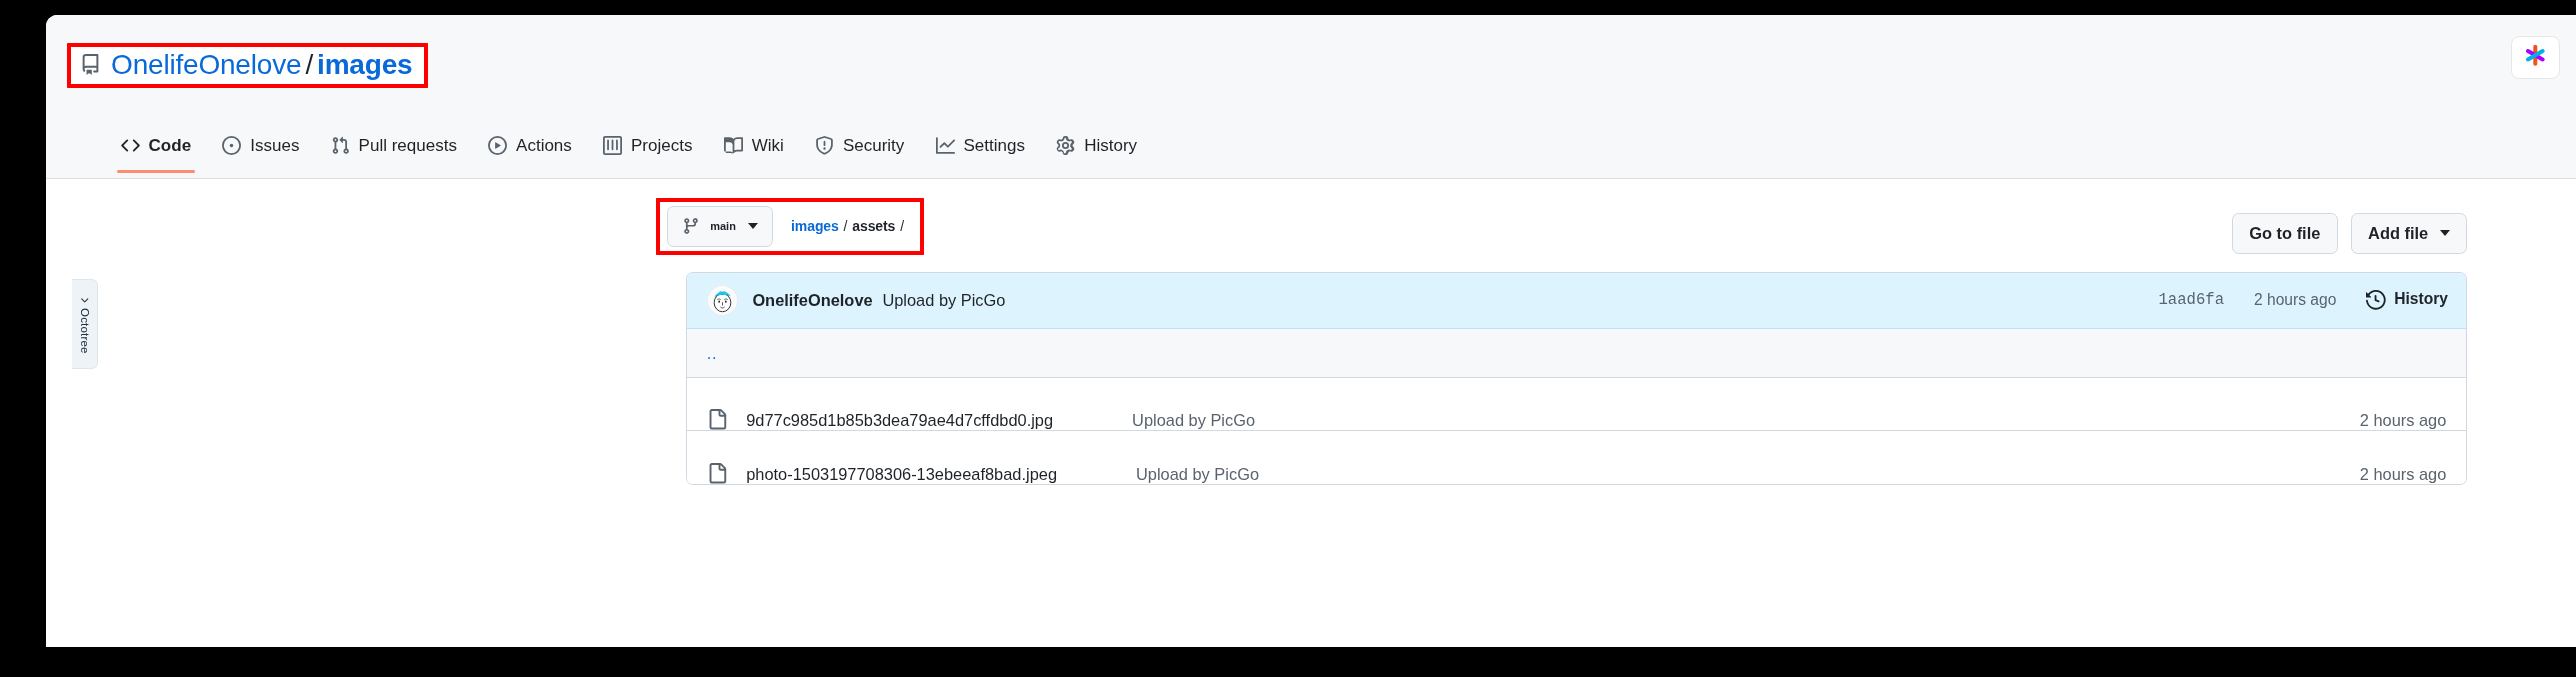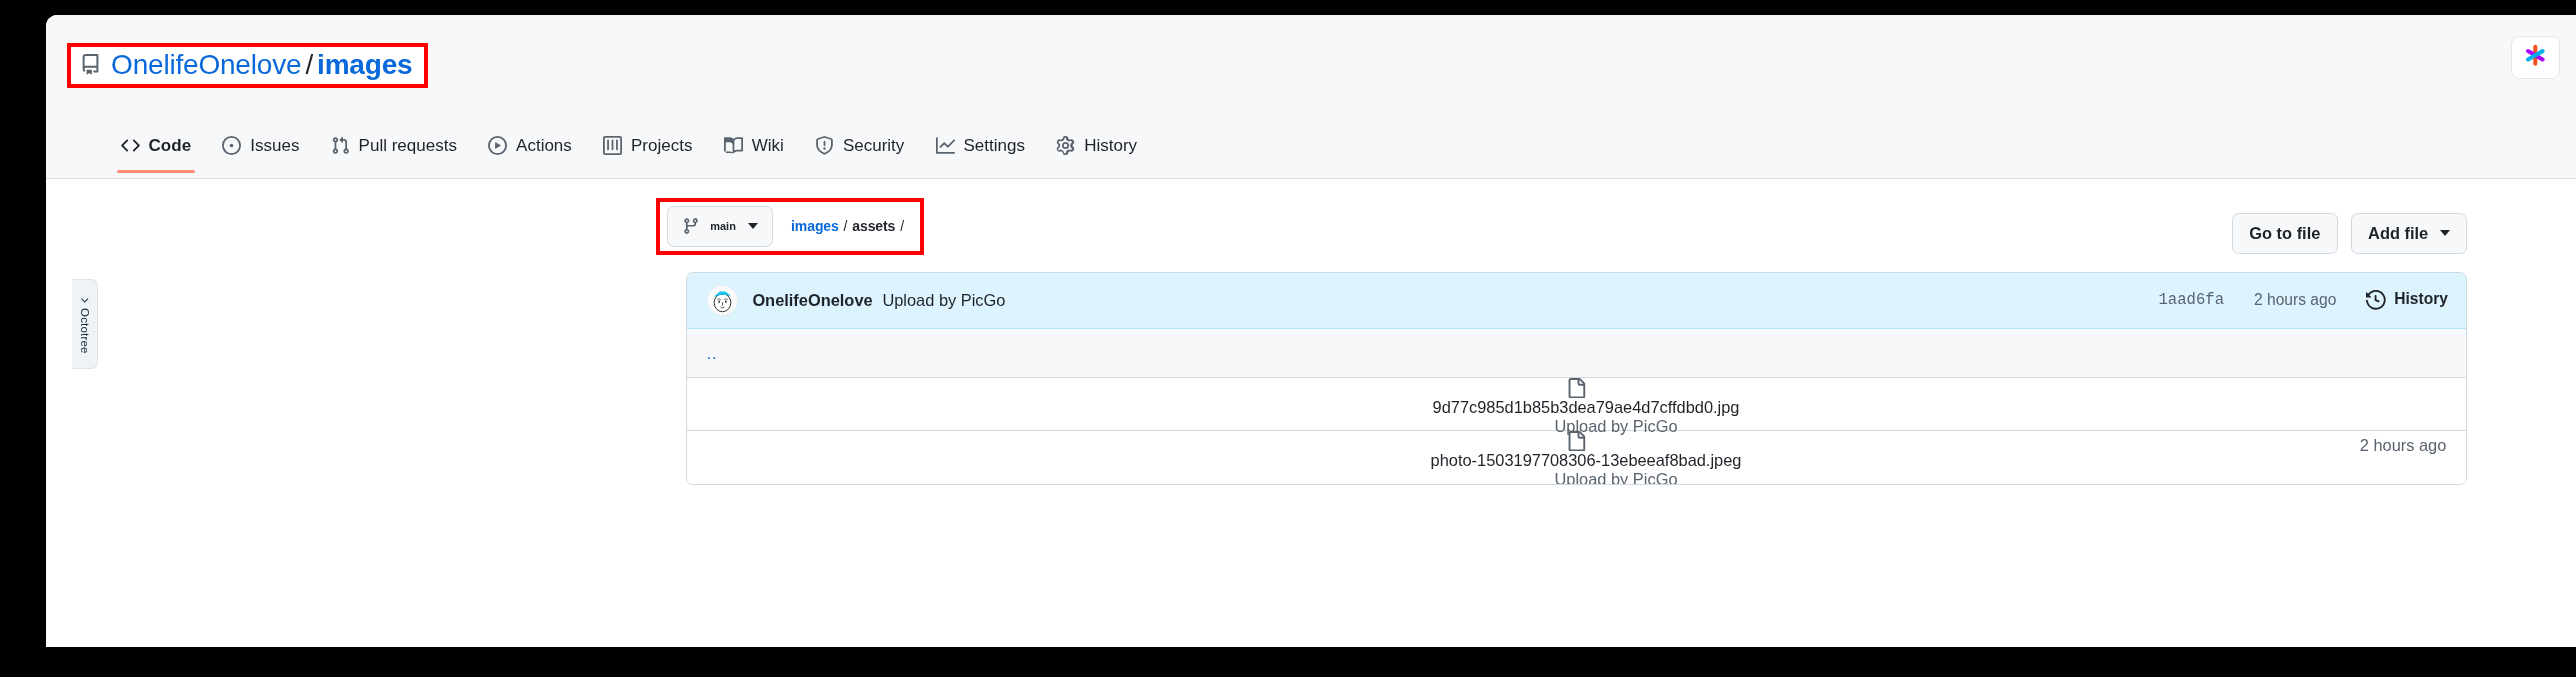--- a/index.html
+++ b/index.html
@@ -147,22 +147,22 @@
   #parent-row{
     height:49px; display:flex; align-items:center;
     background:#f6f8fa; border-bottom:0.8px solid #d1d9e0;
     padding:0 19.7px;
   }
   #parent-link{
     color:#0969da; font-size:16.4px; text-decoration:none; letter-spacing:0.8px;
     line-height:8.2px; cursor:pointer;
   }
   .file-row{
-    height:53px; display:flex; align-items:center; padding:0 19.7px;
-    border-bottom:0.8px solid #d1d9e0; background:#ffffff;flex-direction:column;
+    height:53px; display:flex; align-items:flex-end; padding:0 19.7px;
+    border-bottom:0.8px solid #d1d9e0; background:#ffffff;
   }
   .file-row:last-child{ border-bottom:none; }
   .file-ico{ width:20.5px; height:20.5px; flex:none; color:#59636e; display:block; }
   .file-name{
     margin-left:19px; font-size:16.4px; color:#1f2328; text-decoration:none;
     cursor:pointer; white-space:nowrap;
   }
   .file-commit{
     margin-left:79px; font-size:16.4px; color:#59636e; white-space:nowrap;
     cursor:pointer;

